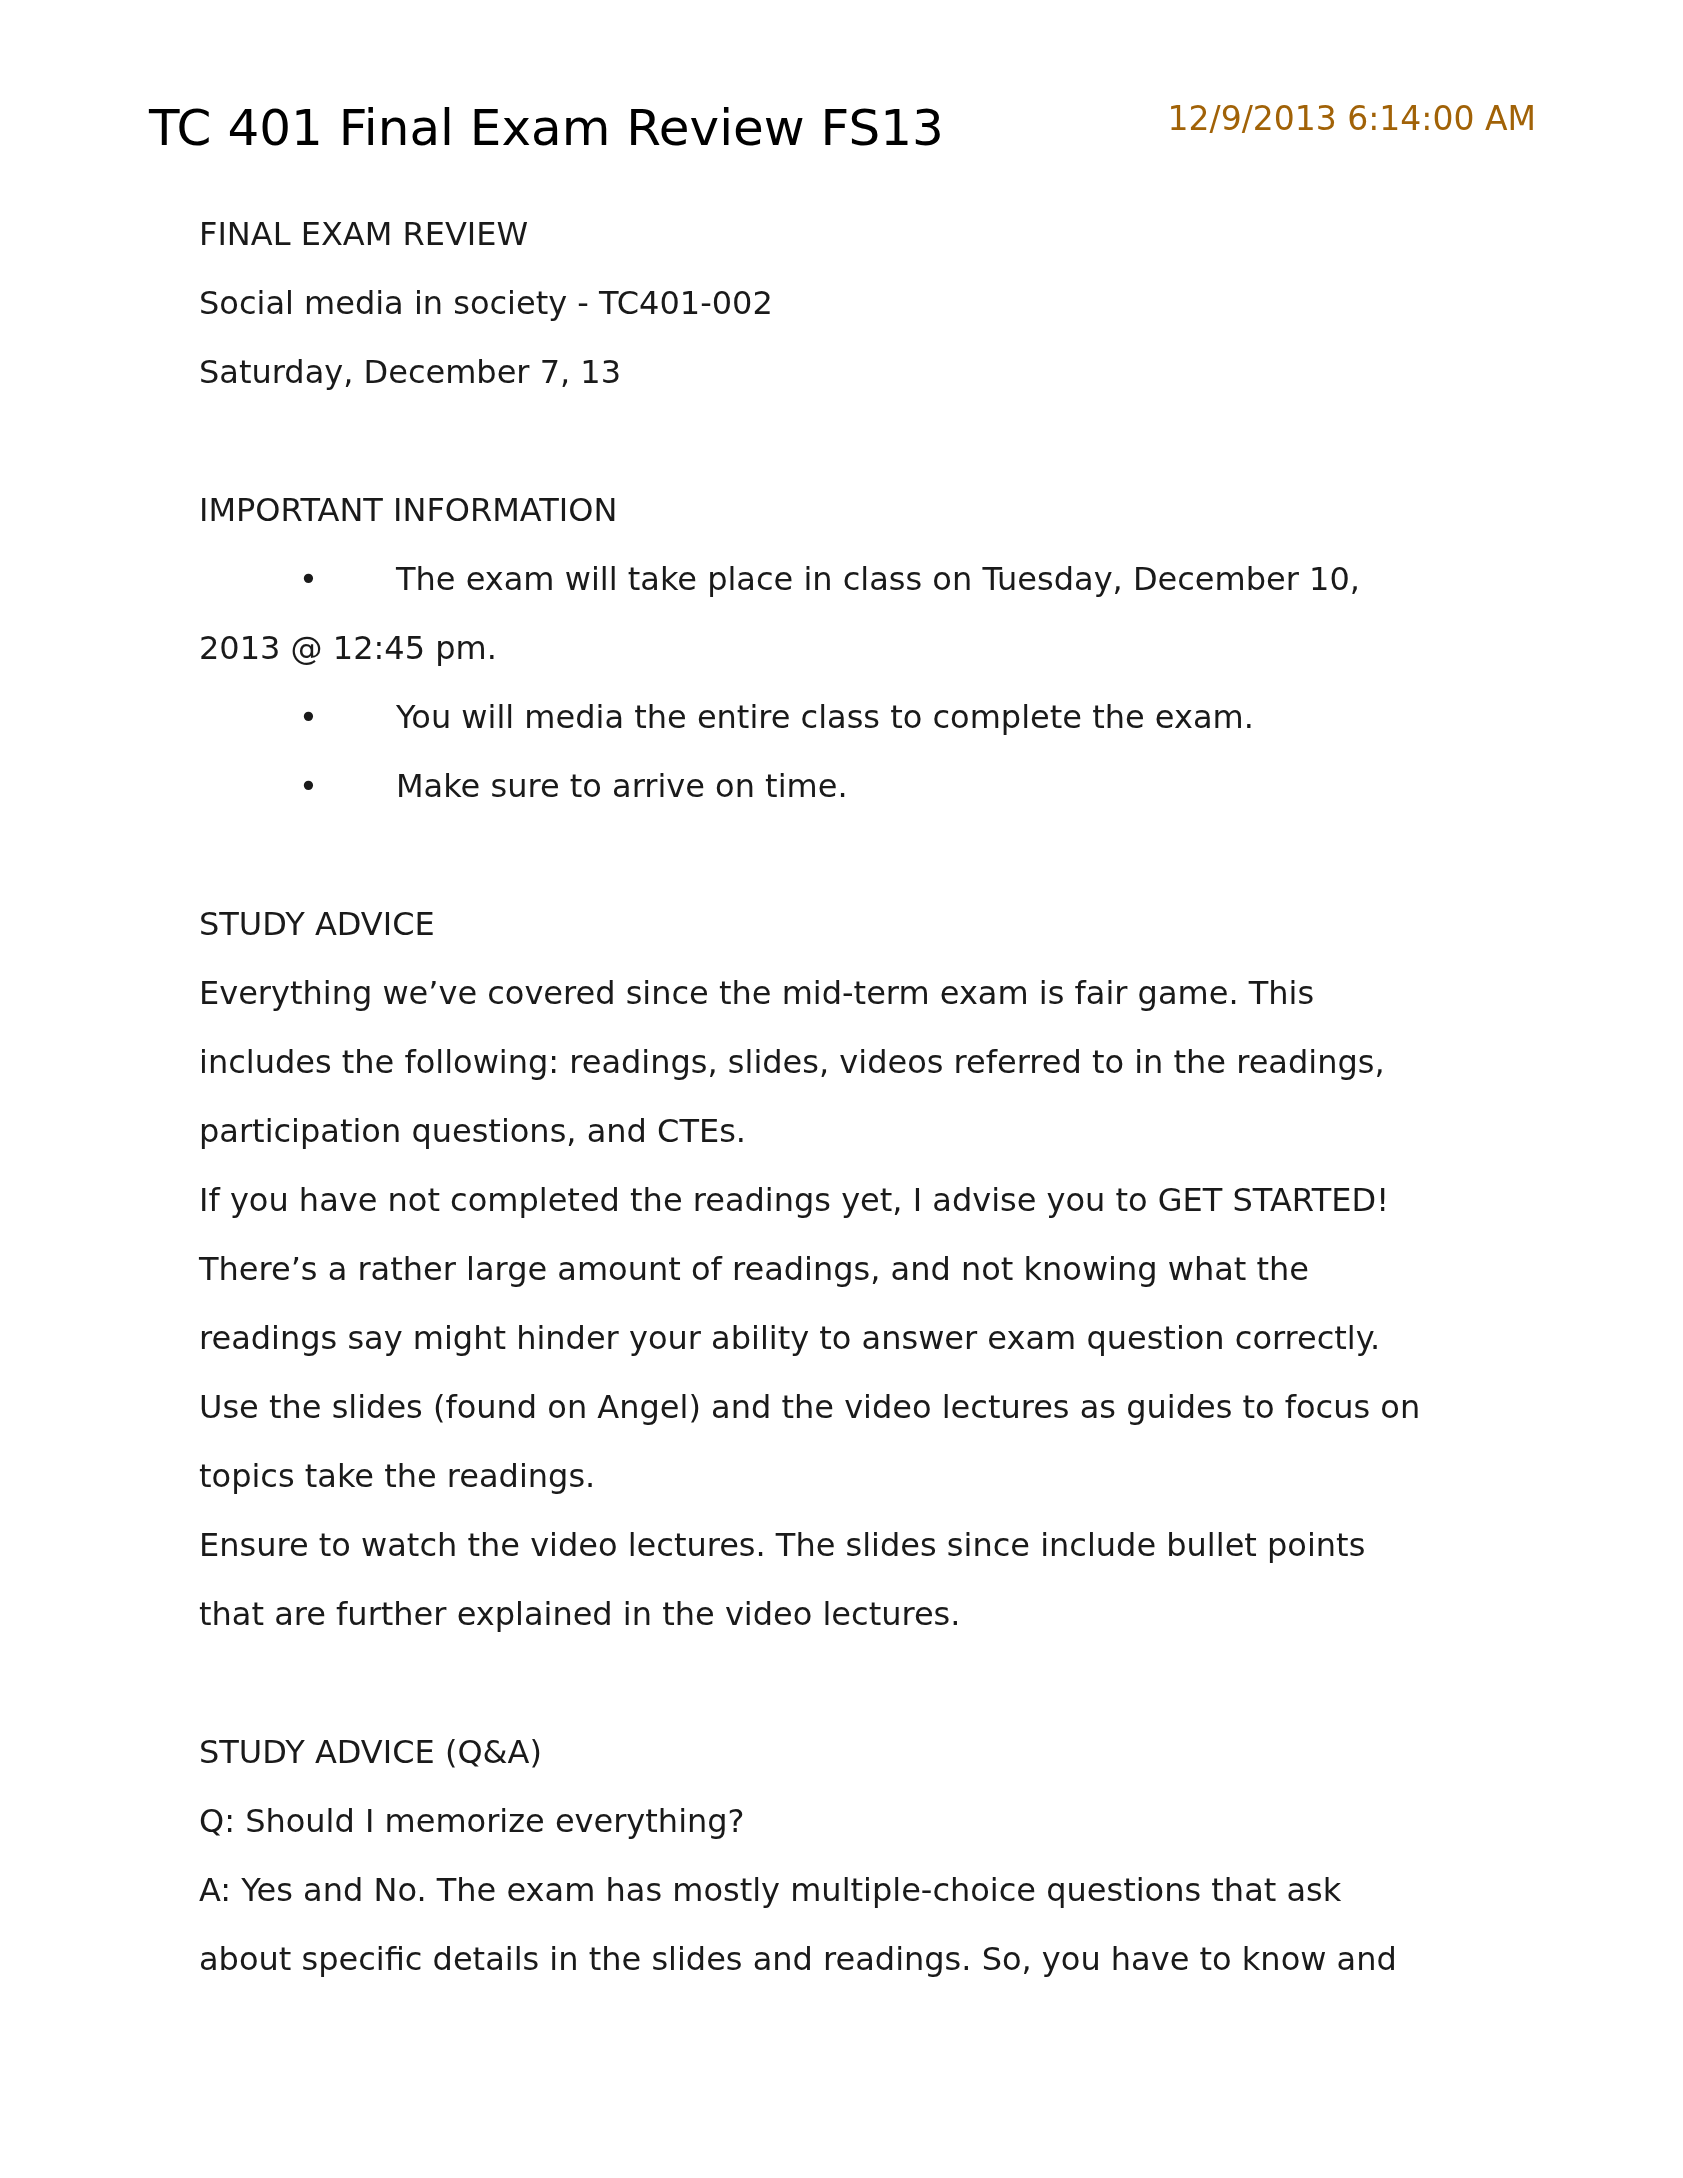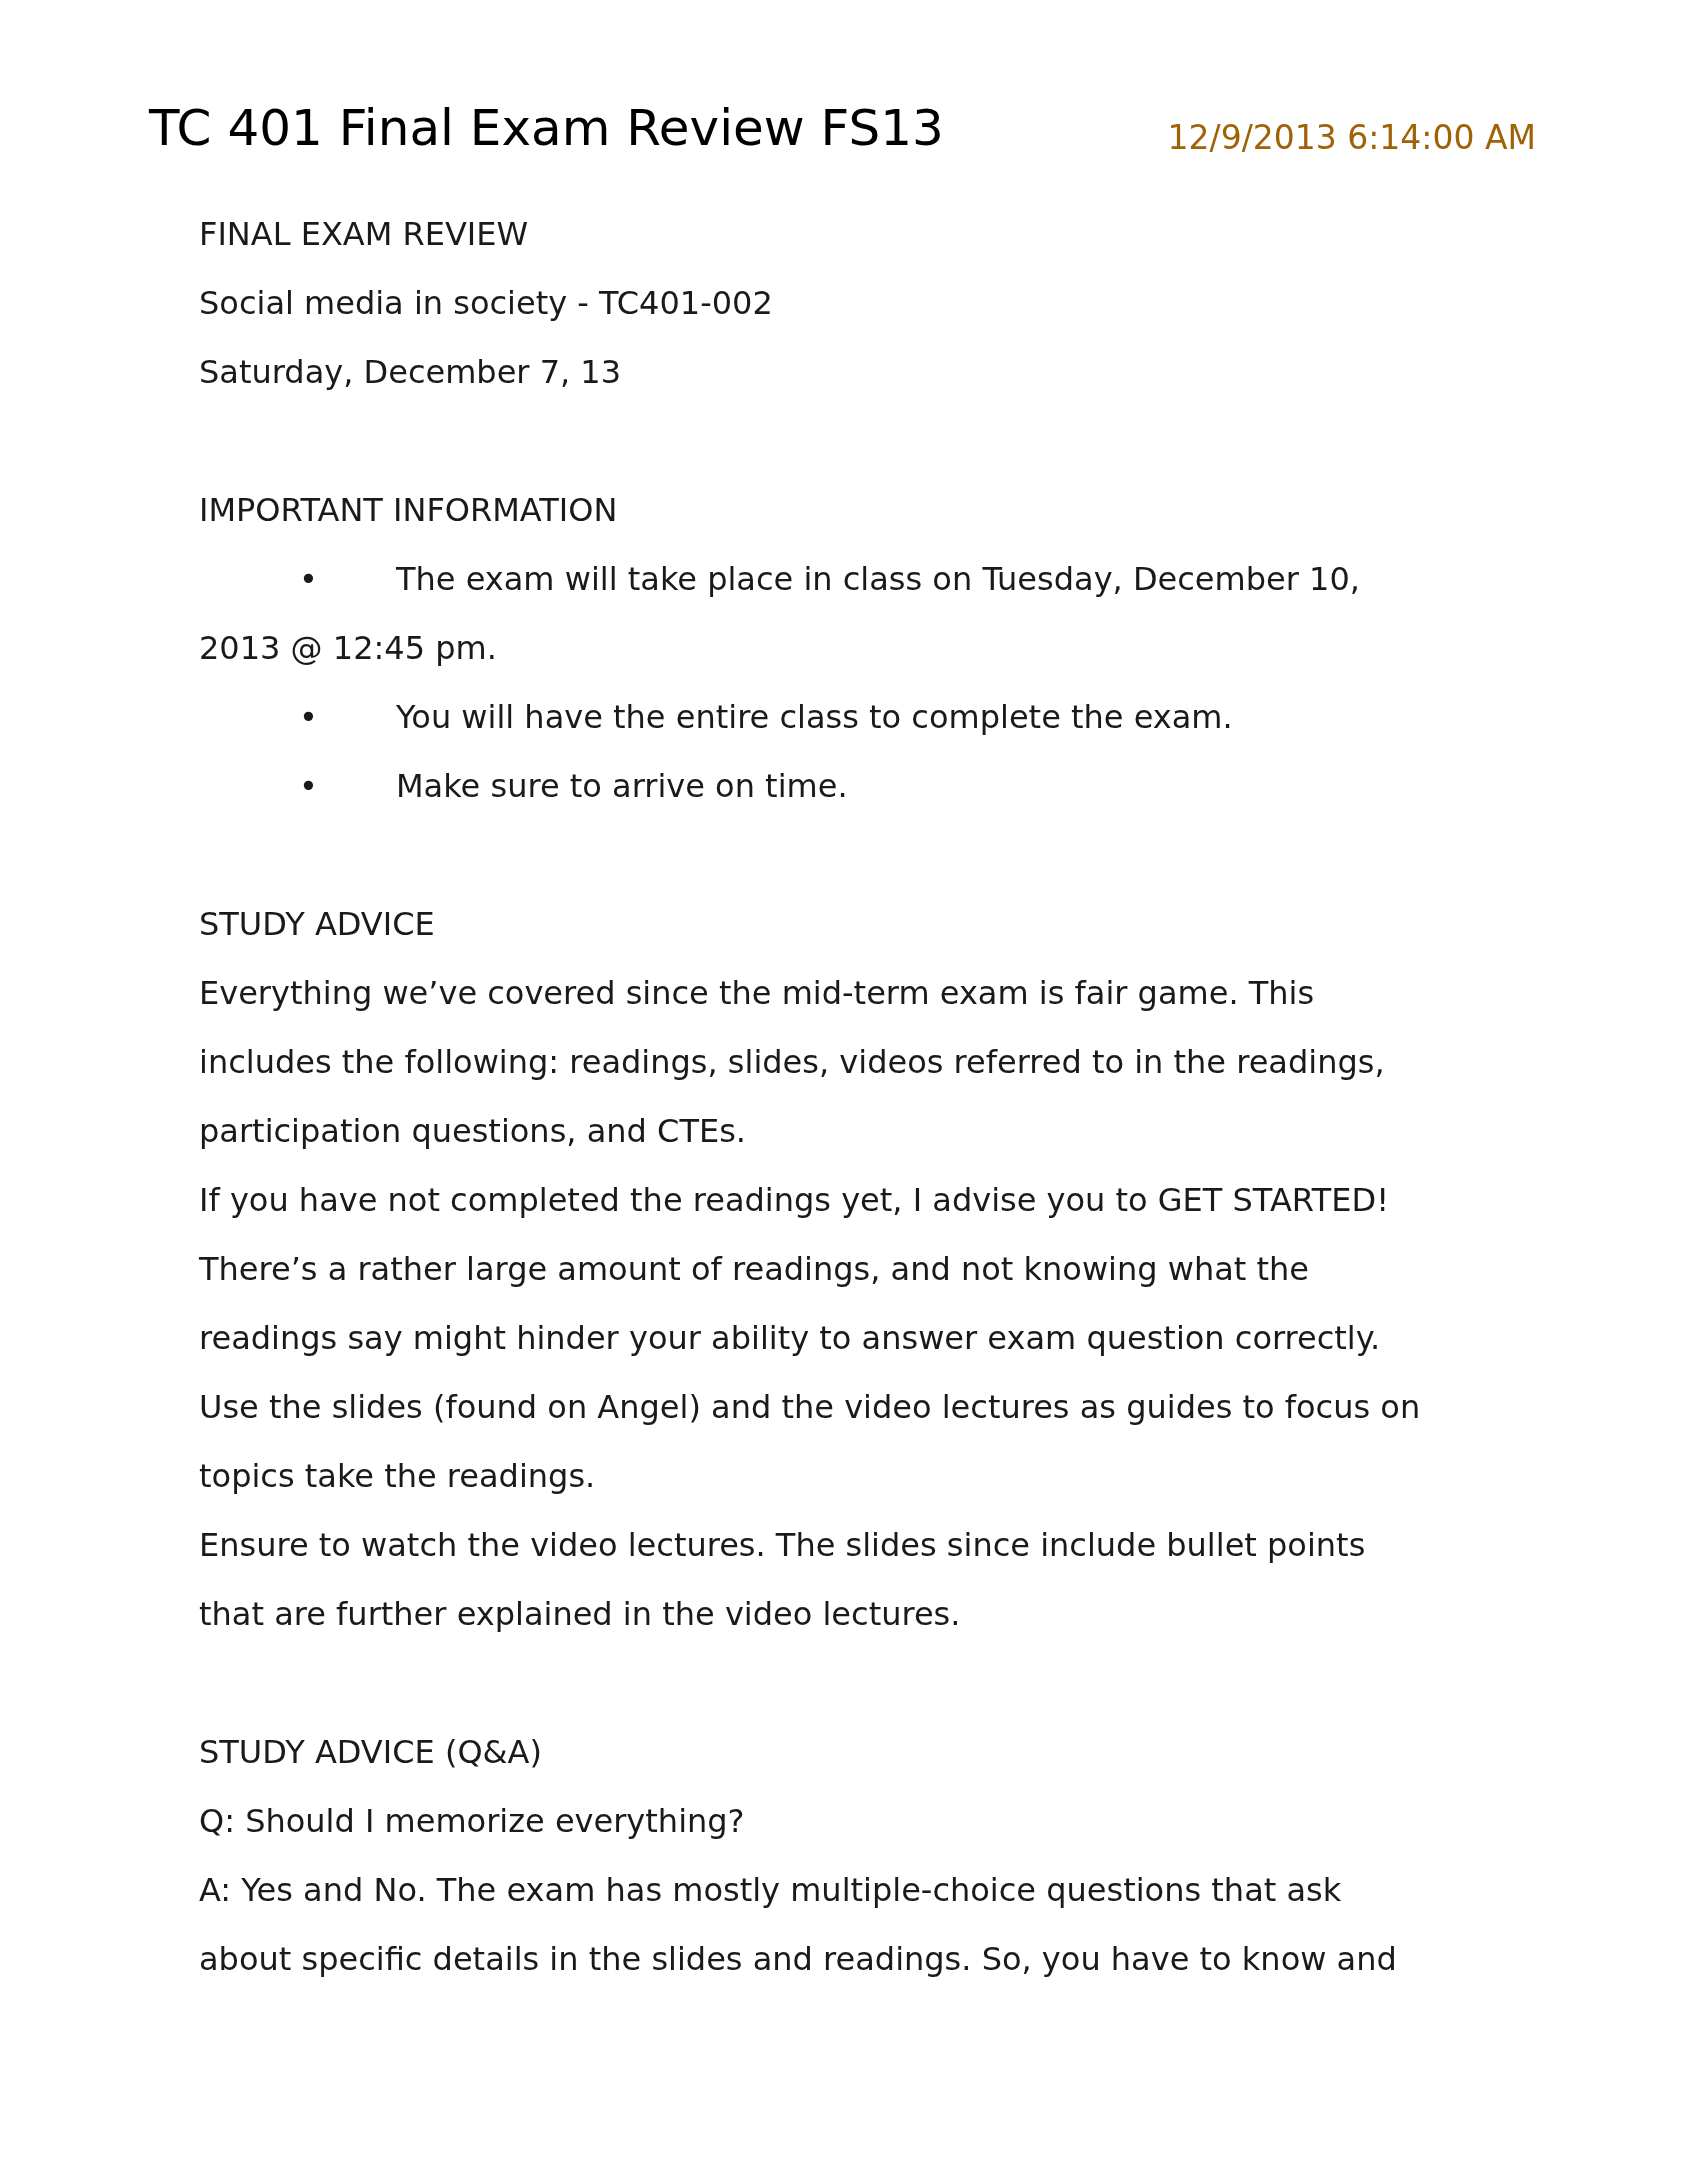--- a/index.html
+++ b/index.html
@@ -19,21 +19,21 @@
     height: 2178px;
     background: #ffffff;
   }
   .doc-header {
     position: absolute;
     top: 99px;
     left: 149px;
     right: 147px;
     display: flex;
     justify-content: space-between;
-    align-items: flex-end;
+    align-items: flex-start;
   }
   .doc-title {
     margin: 0;
     font-size: 50px;
     font-weight: 400;
     color: #000000;
     white-space: nowrap;
   }
   .doc-timestamp {
     font-size: 33px;
@@ -76,21 +76,21 @@
     <div class="doc-timestamp">12/9/2013 6:14:00 AM</div>
   </header>
   <main class="doc-body" id="doc-body">
       <div class="line text">FINAL EXAM REVIEW</div>
       <div class="line text">Social media in society - TC401-002</div>
       <div class="line text">Saturday, December 7, 13</div>
       <div class="line gap"></div>
       <div class="line text">IMPORTANT INFORMATION</div>
       <div class="line bullet"><span class="marker">•</span><span>The exam will take place in class on Tuesday, December 10,</span></div>
       <div class="line text">2013 @ 12:45 pm.</div>
-      <div class="line bullet"><span class="marker">•</span><span>You will have the entire class to complete the exam.</span></div>
+      <div class="line bullet"><span class="marker">•</span><span>You will media the entire class to complete the exam.</span></div>
       <div class="line bullet"><span class="marker">•</span><span>Make sure to arrive on time.</span></div>
       <div class="line gap"></div>
       <div class="line text">STUDY ADVICE</div>
       <div class="line text">Everything we’ve covered since the mid-term exam is fair game. This</div>
       <div class="line text">includes the following: readings, slides, videos referred to in the readings,</div>
       <div class="line text">participation questions, and CTEs.</div>
       <div class="line text">If you have not completed the readings yet, I advise you to GET STARTED!</div>
       <div class="line text">There’s a rather large amount of readings, and not knowing what the</div>
       <div class="line text">readings say might hinder your ability to answer exam question correctly.</div>
       <div class="line text">Use the slides (found on Angel) and the video lectures as guides to focus on</div>

